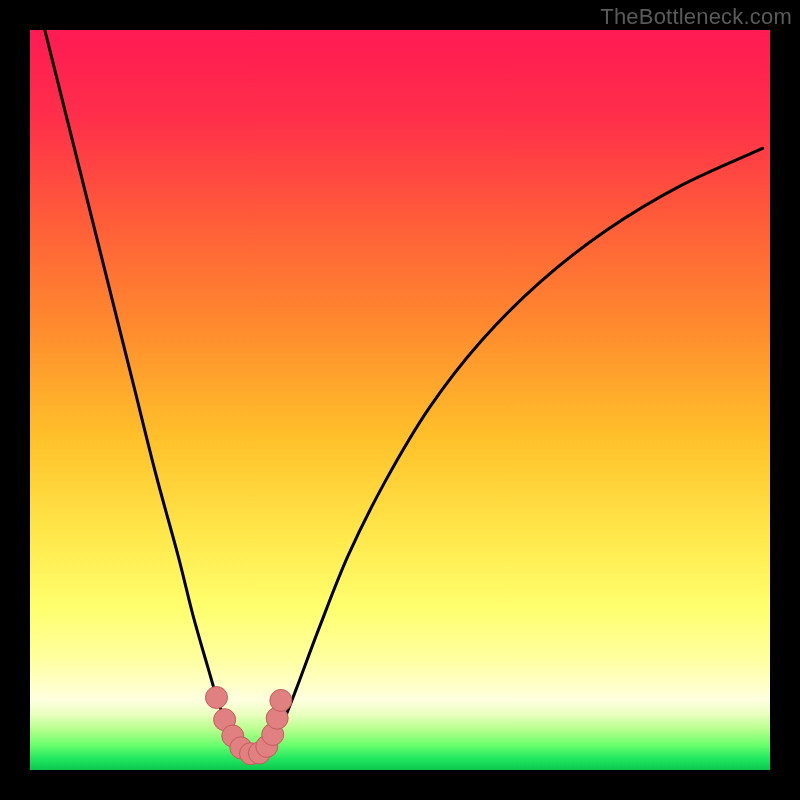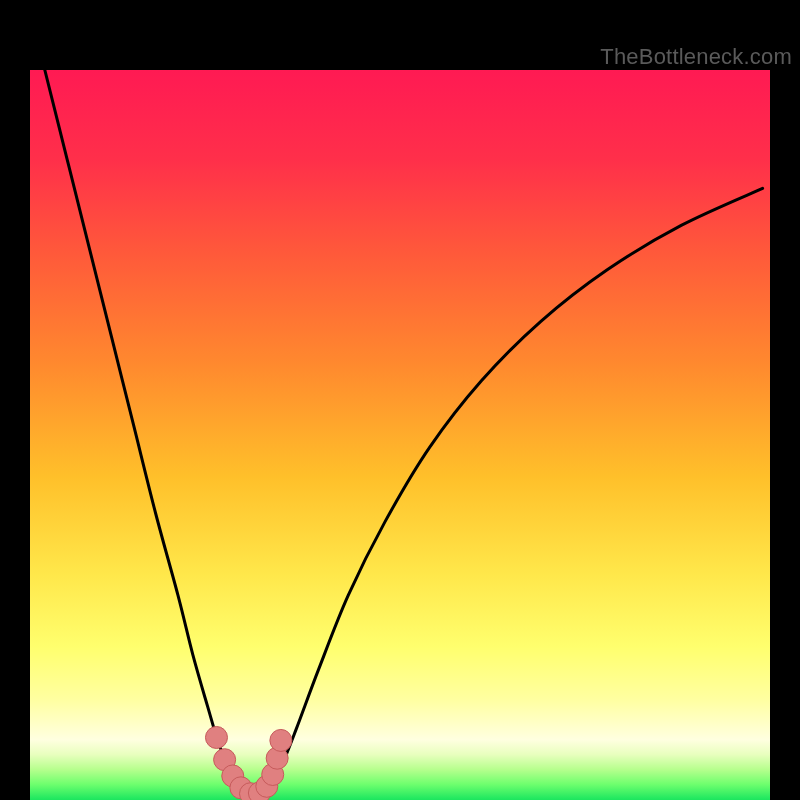--- a/index.html
+++ b/index.html
@@ -7,21 +7,20 @@
     padding: 0;
     width: 800px;
     height: 800px;
     background: #000;
     overflow: hidden;
   }
   .frame {
     position: absolute;
     inset: 0;
     background: #000;
-    margin-top: 40px;
   }
   .plot-area {
     position: absolute;
     left: 30px;
     top: 30px;
     width: 740px;
     height: 740px;
     overflow: hidden;
   }
   .gradient {

